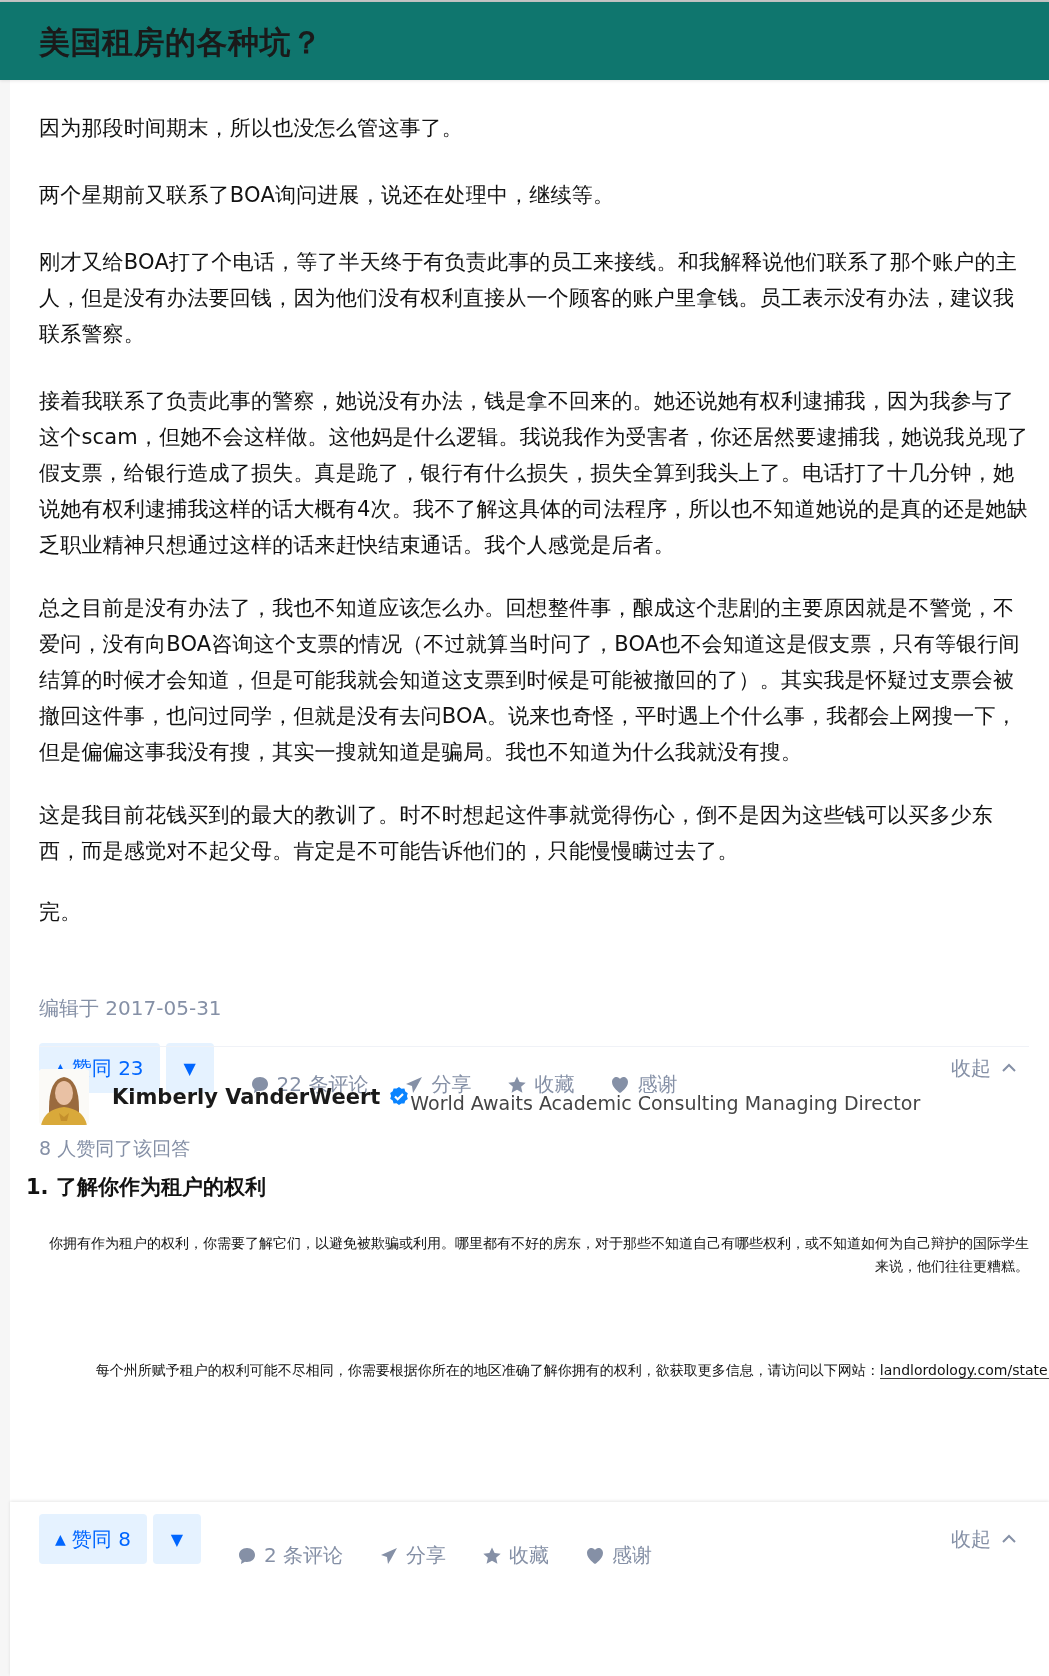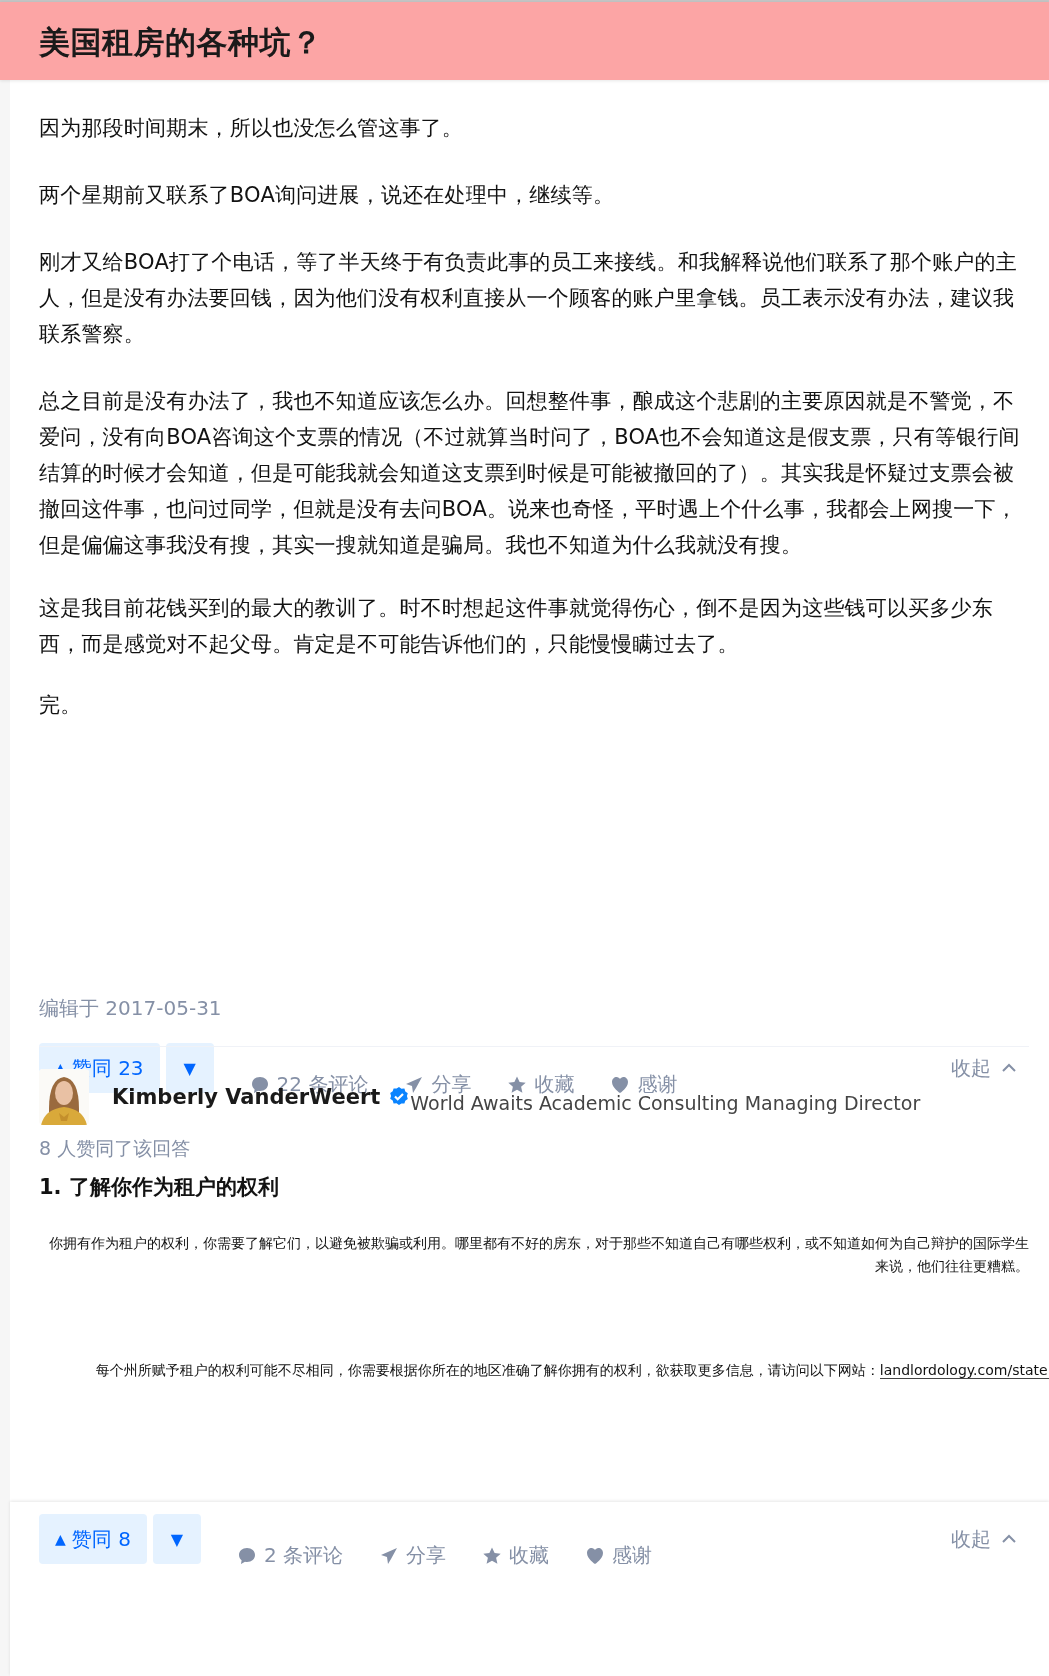--- a/index.html
+++ b/index.html
@@ -3,21 +3,21 @@
   <meta charset="utf-8">
   <style>
     * { box-sizing: border-box; margin: 0; padding: 0; }
     html, body { width: 1049px; height: 1676px; overflow: hidden; background: #f6f6f6; }
     body { font-family: "DejaVu Sans", "Liberation Sans", sans-serif; color: #1a1a1a; position: relative; }
 
     .top-border { position: absolute; left: 0; top: 0; width: 1049px; height: 2px; background: #c4c4c4; }
 
     .header {
       position: absolute; left: 0; top: 2px; width: 1049px; height: 78px;
-      background: #fca5a5; box-shadow: 0 1px 3px rgba(18,18,18,0.10); z-index: 5;
+      background: #0f766e; box-shadow: 0 1px 3px rgba(18,18,18,0.10); z-index: 5;
     }
     .header h1 {
       position: absolute; left: 39px; top: 20px;
       font-size: 31px; font-weight: bold; color: #1a1a1a; letter-spacing: 0.5px;
     }
 
     .card {
       position: absolute; left: 10px; top: 80px; width: 1039px; height: 1596px;
       background: #fff;
     }
@@ -90,20 +90,21 @@
 <div class="header">
   <h1>美国租房的各种坑？</h1>
 </div>
 
 <div class="card">
 
   <div class="answer1">
     <p class="para">因为那段时间期末，所以也没怎么管这事了。</p>
     <p class="para">两个星期前又联系了BOA询问进展，说还在处理中，继续等。</p>
     <p class="para" style="">刚才又给BOA打了个电话，等了半天终于有负责此事的员工来接线。和我解释说他们联系了那个账户的主人，但是没有办法要回钱，因为他们没有权利直接从一个顾客的账户里拿钱。员工表示没有办法，建议我联系警察。</p>
+    <p class="para" style="margin-bottom:27px">接着我联系了负责此事的警察，她说没有办法，钱是拿不回来的。她还说她有权利逮捕我，因为我参与了这个scam，但她不会这样做。这他妈是什么逻辑。我说我作为受害者，你还居然要逮捕我，她说我兑现了假支票，给银行造成了损失。真是跪了，银行有什么损失，损失全算到我头上了。电话打了十几分钟，她说她有权利逮捕我这样的话大概有4次。我不了解这具体的司法程序，所以也不知道她说的是真的还是她缺乏职业精神只想通过这样的话来赶快结束通话。我个人感觉是后者。</p>
     <p class="para" style="margin-bottom:27px">总之目前是没有办法了，我也不知道应该怎么办。回想整件事，酿成这个悲剧的主要原因就是不警觉，不爱问，没有向BOA咨询这个支票的情况（不过就算当时问了，BOA也不会知道这是假支票，只有等银行间结算的时候才会知道，但是可能我就会知道这支票到时候是可能被撤回的了）。其实我是怀疑过支票会被撤回这件事，也问过同学，但就是没有去问BOA。说来也奇怪，平时遇上个什么事，我都会上网搜一下，但是偏偏这事我没有搜，其实一搜就知道是骗局。我也不知道为什么我就没有搜。</p>
     <p class="para" style="margin-bottom:25px">这是我目前花钱买到的最大的教训了。时不时想起这件事就觉得伤心，倒不是因为这些钱可以买多少东西，而是感觉对不起父母。肯定是不可能告诉他们的，只能慢慢瞒过去了。</p>
     <p class="para last">完。</p>
   </div>
 
   <div class="edit-date">编辑于 2017-05-31</div>
 
   <div class="actions a1">
     <div class="vote-up">
       <span class="tri">▲</span>
@@ -175,21 +176,21 @@
             <path d="M7 10.5l2.7 2.7L15 8" stroke="#fff" stroke-width="2.2" fill="none"></path>
           </svg>
         </span>
       </div>
       <div class="author-headline">World Awaits Academic Consulting Managing Director</div>
     </div>
   </div>
 
   <div class="likes-note" style="left:29px; top:1056px;">8 人赞同了该回答</div>
 
-  <div class="section-title" style="left:29px; top:1093px;">1. 了解你作为租户的权利</div>
+  <div class="section-title" style="left:16px; top:1093px;">1. 了解你作为租户的权利</div>
 
   <div class="p2" style="left:29px; top:1152px;">你拥有作为租户的权利，你需要了解它们，以避免被欺骗或利用。哪里都有不好的房东，对于那些不知道自己有哪些权利，或不知道如何为自己辩护的国际学生来说，他们往往更糟糕。</div>
 
   <div class="p2" style="left:29px; top:1279px;margin-left:32px;">
     <span>每个州所赋予租户的权利可能不尽相同，你需要根据你所在的地区准确了解你拥有的权利，欲获取更多信息，请访问以下网站：</span><span class="link">landlordology.com/state...</span>
   </div>
 </div>
 
 <div class="cut-line">以下是一些需要注意的租客权利：</div>
 

